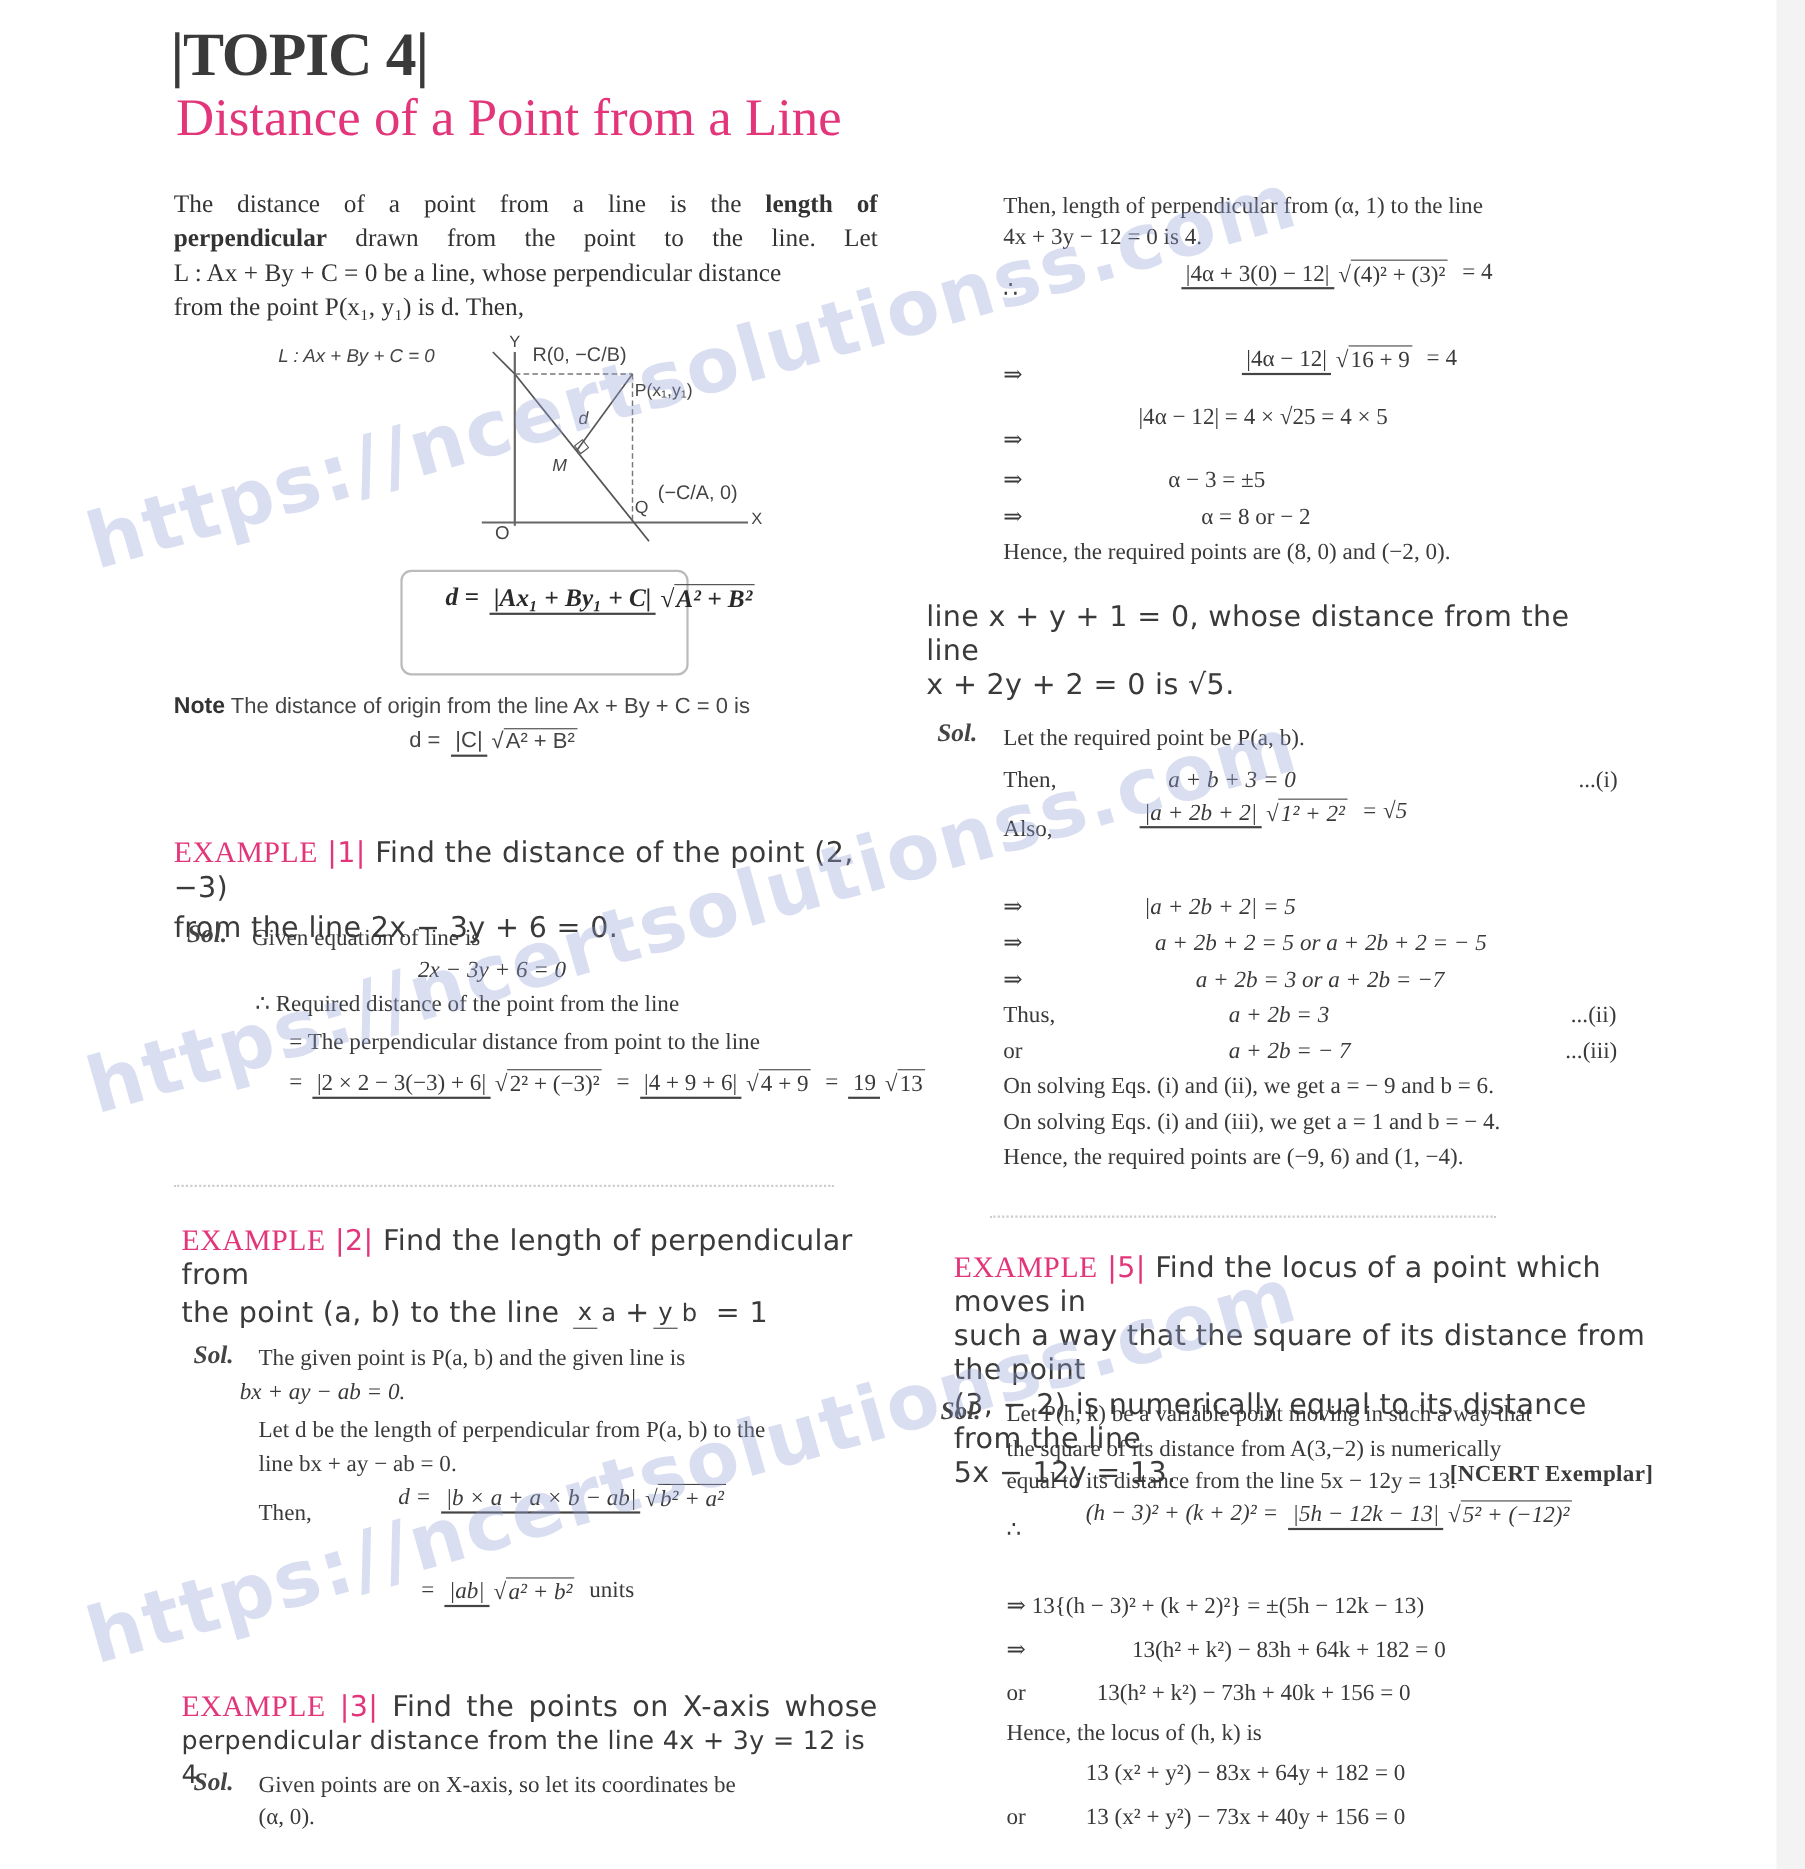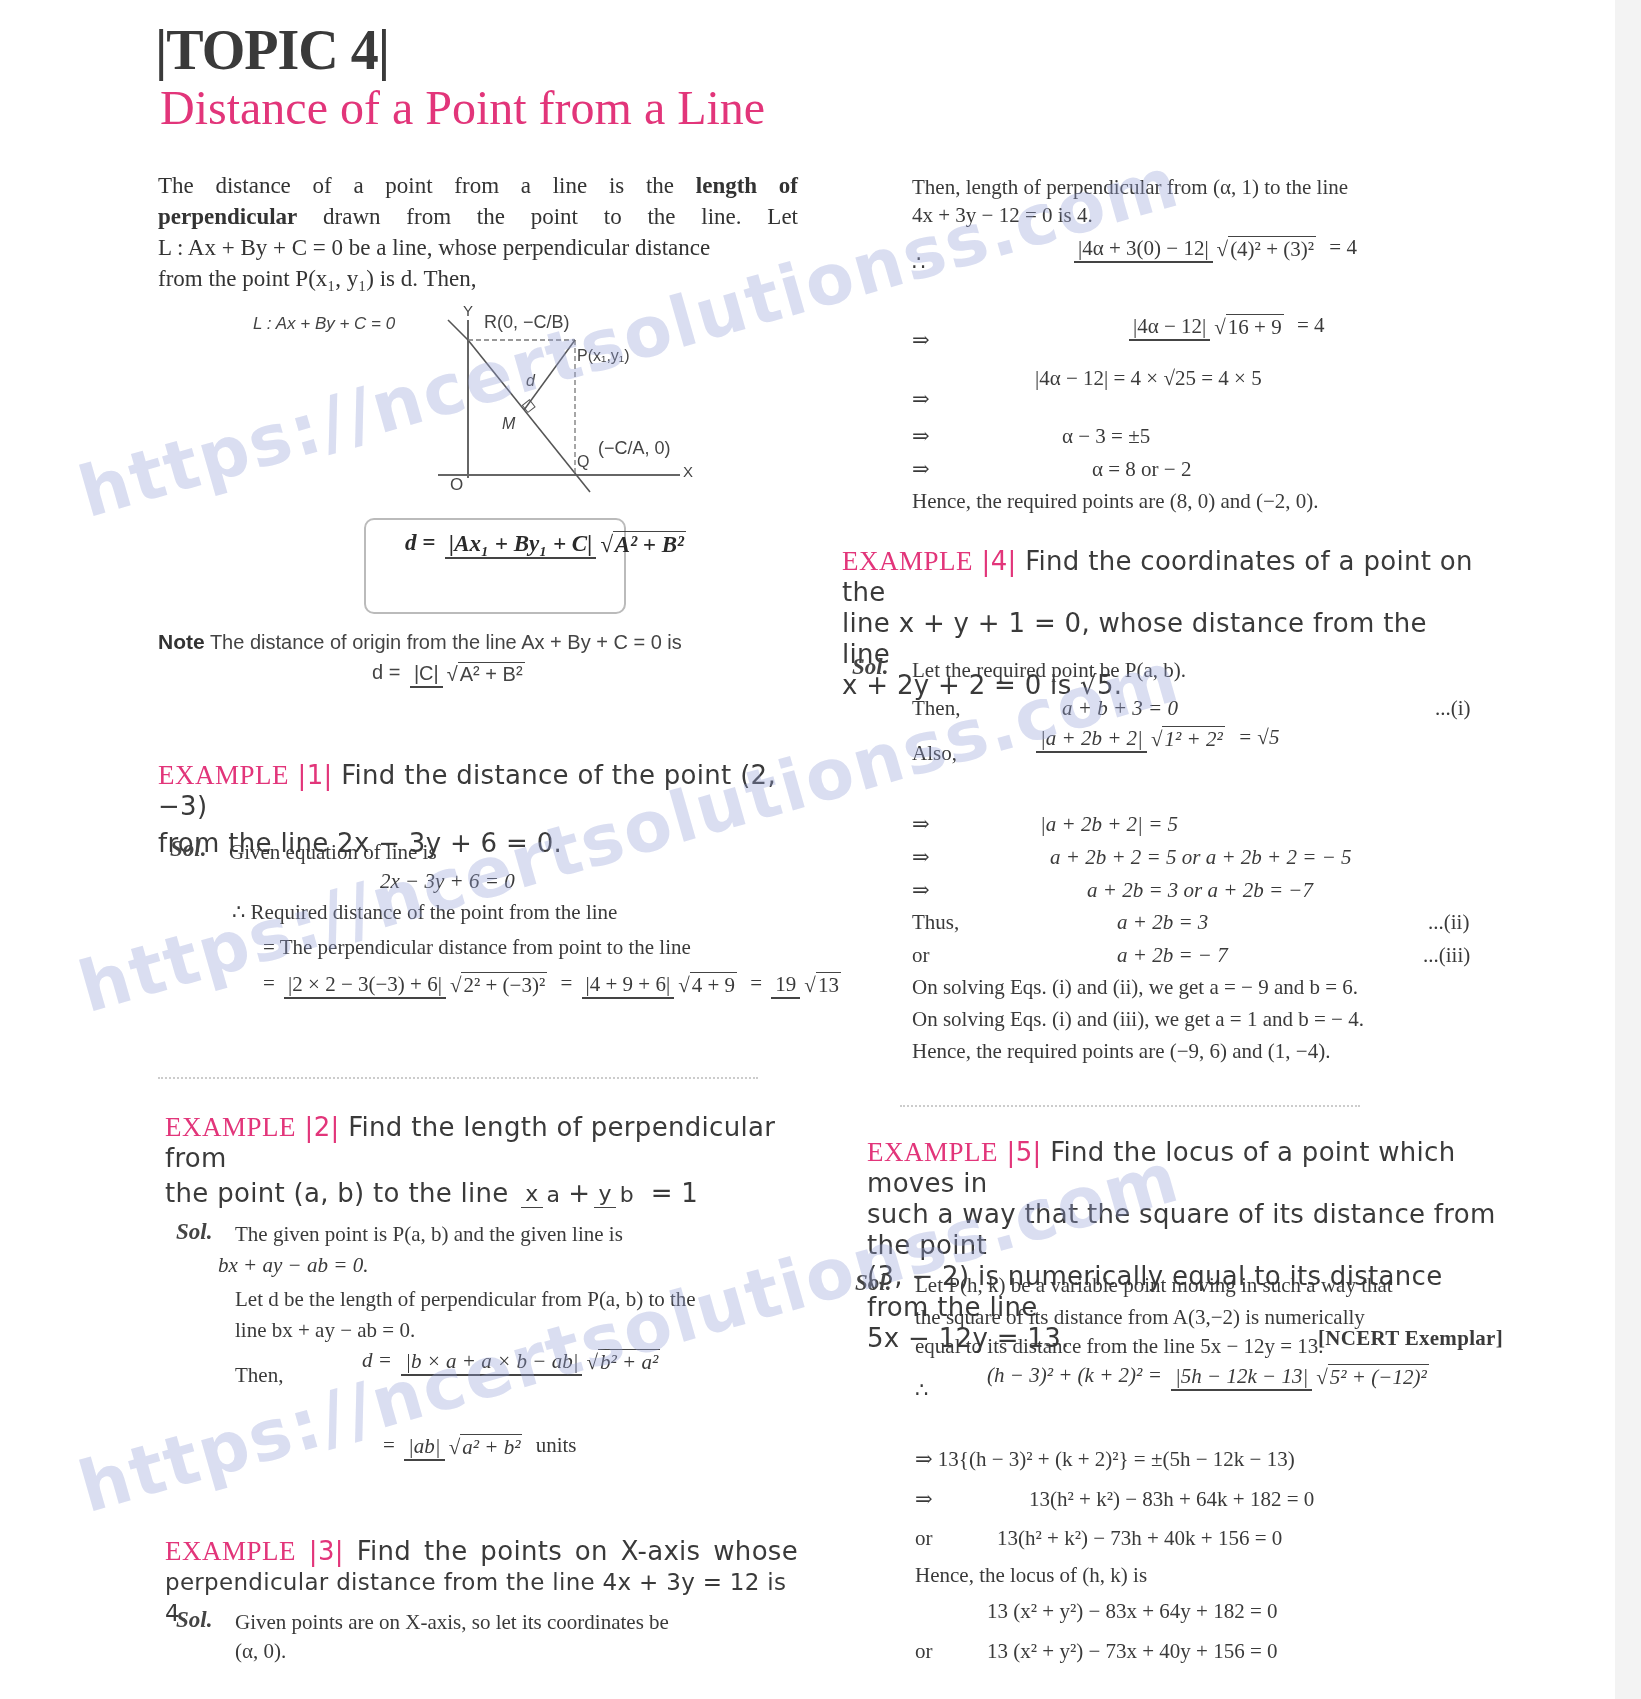--- a/index.html
+++ b/index.html
@@ -175,21 +175,20 @@
 </div>
 <div class="abs txt" style="left:912px; top:384px;">⇒</div>
 <div class="abs txt" style="left:1035px; top:363px;">|4α − 12| = 4 × √25 = 4 × 5</div>
 <div class="abs txt" style="left:912px; top:421px;">⇒</div>
 <div class="abs txt" style="left:1062px; top:421px;">α − 3 = ±5</div>
 <div class="abs txt" style="left:912px; top:454px;">⇒</div>
 <div class="abs txt" style="left:1092px; top:454px;">α = 8 or − 2</div>
 <div class="abs txt" style="left:912px; top:486px;">Hence, the required points are (8, 0) and (−2, 0).</div>
 
 <div class="abs ex-head" style="left:842px; top:546px; width:636px;">
-  <div><span class="ex-label">EXAMPLE</span> <span class="ex-num">|4|</span> <span>Find the coordinates of a point on the</span></div>
   <div>line x + y + 1 = 0, whose distance from the line</div>
   <div>x + 2y + 2 = 0 is √5.</div>
 </div>
 <div class="abs sol" style="left:852px; top:654px;">Sol.</div>
 <div class="abs txt" style="left:912px; top:655px;">Let the required point be P(a, b).</div>
 
 <div class="abs txt" style="left:912px; top:693px;">Then,</div>
 <div class="abs txt i" style="left:1062px; top:693px;">a + b + 3 = 0</div>
 <div class="abs txt" style="left:1435px; top:693px;">...(i)</div>
 

